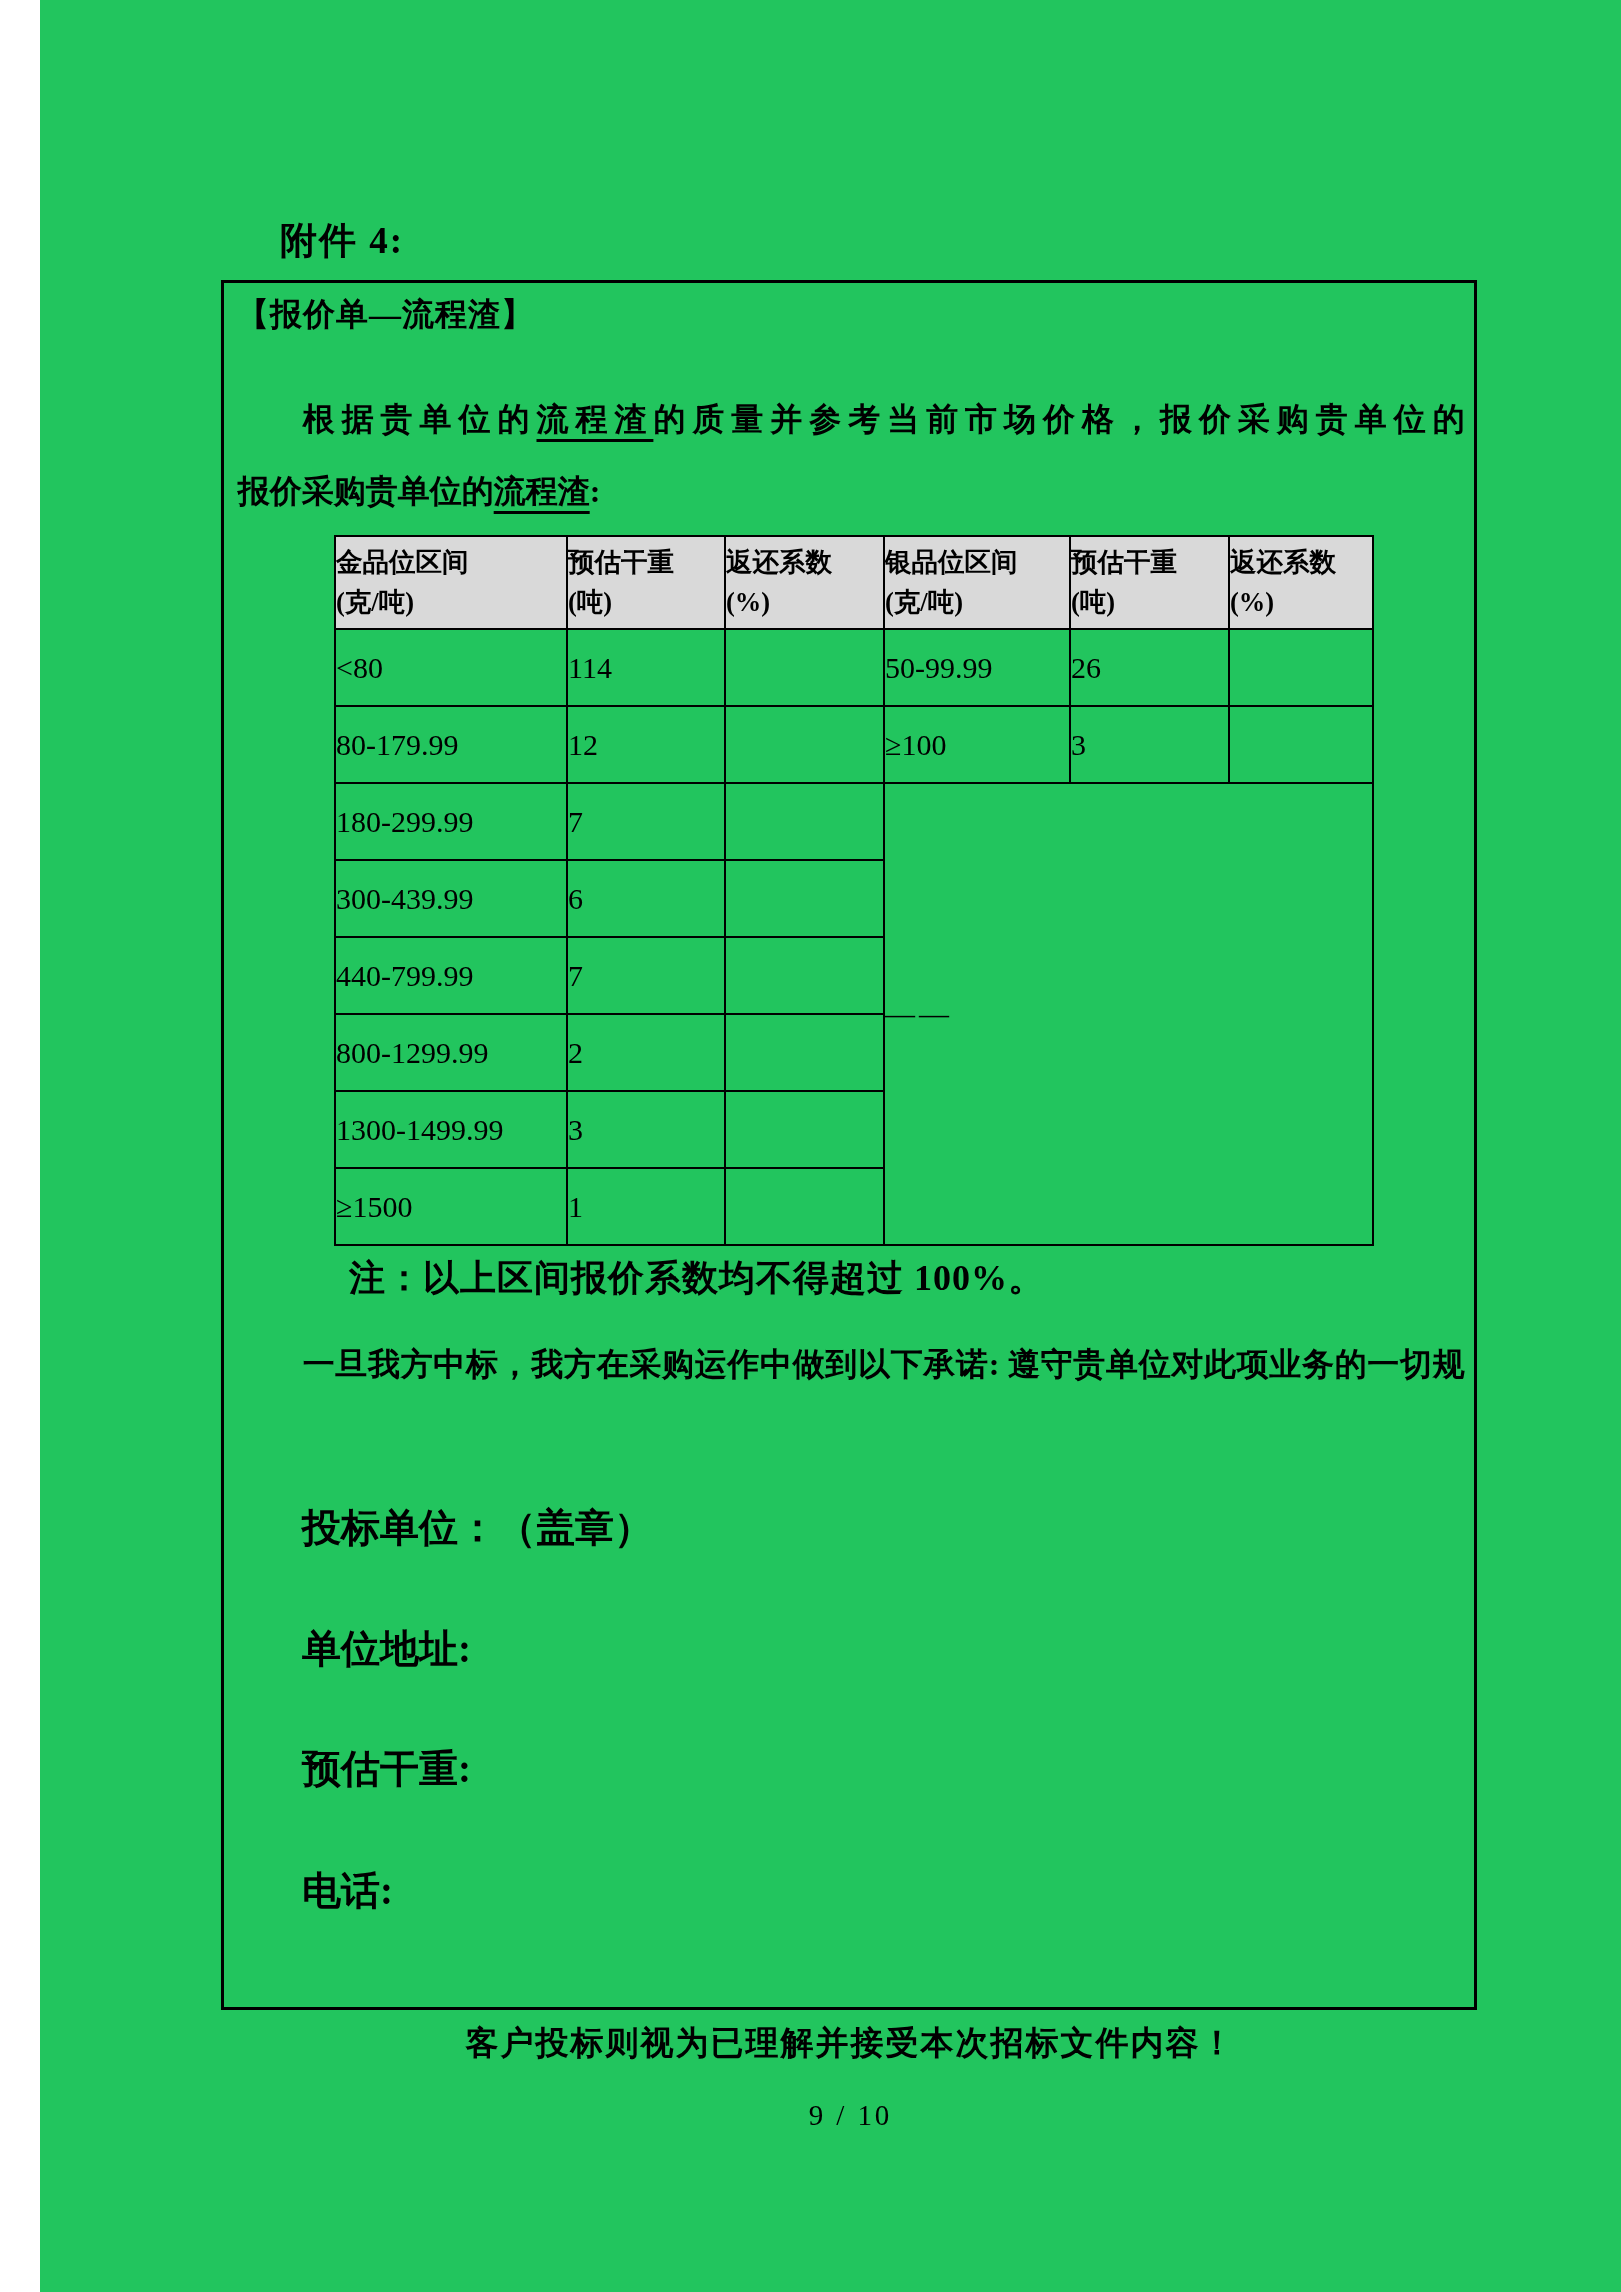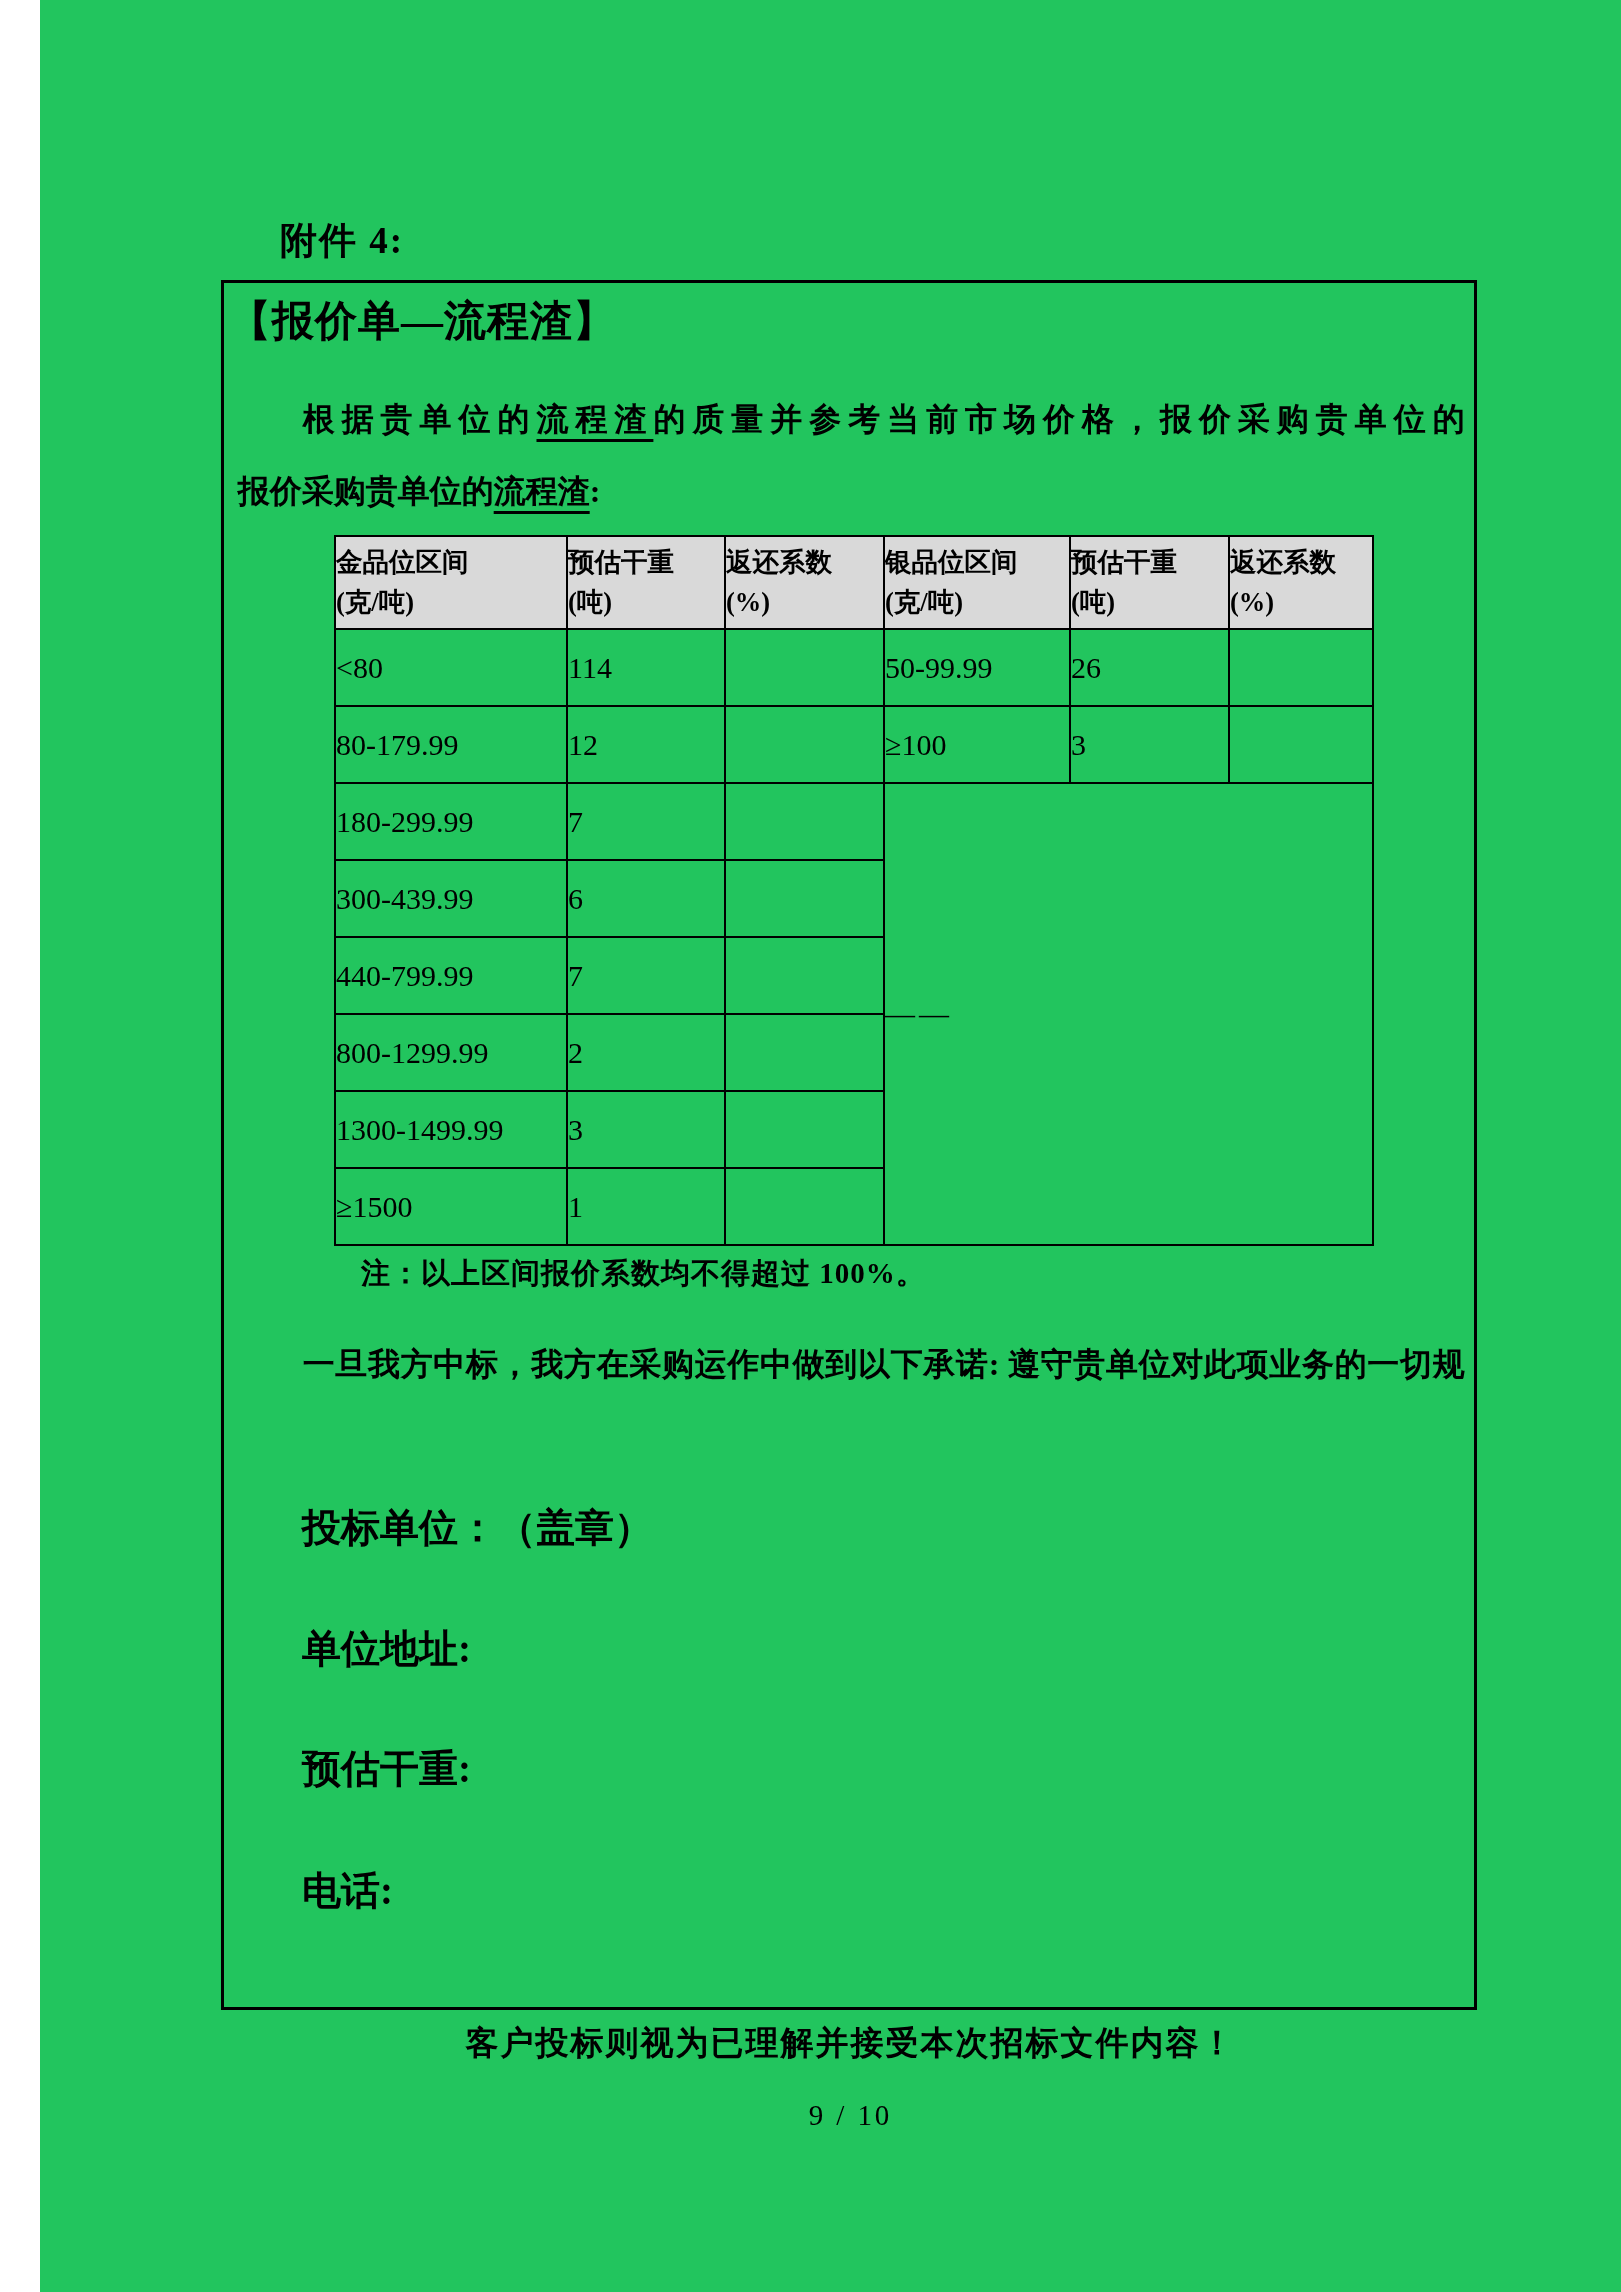--- a/index.html
+++ b/index.html
@@ -11,22 +11,22 @@
   }
   .attachment {
     position:absolute; left:240px; top:216px;
     font-size:37px; font-weight:700; letter-spacing:2px;
   }
   .qbox {
     position:absolute; left:181px; top:280px;
     width:1250px; height:1724px; border:3.9px solid #000;
   }
   .qtitle {
-    position:absolute; left:5px; top:9.8px;
-    font-size:42px; font-weight:700; letter-spacing:1px;
+    position:absolute; left:13px; top:9.8px;
+    font-size:32px; font-weight:700; letter-spacing:1px;
   }
   .para { position:absolute; left:13.7px; width:1227px;
           font-size:32px; font-weight:700; line-height:72px; }
   .para .jline { text-indent:65px; text-align:justify; text-align-last:justify; }
   .para1 { top:100px; }
   .para2 { top:1045px; }
   .u { text-decoration:underline; text-underline-offset:8.8px; text-decoration-thickness:2.9px; }
 
   .qtable {
     position:absolute; left:110px; top:252px; width:1038px;
@@ -38,22 +38,22 @@
   }
   .qtable thead th {
     background:#d9d9d9; font-size:26.5px; font-weight:700;
     height:91px; line-height:1.5; border-bottom:2.9px solid #000;
   }
   .qtable tbody td { height:75px; font-size:30px; font-weight:400; }
   .qtable tr.thickrow td { border-bottom:2.9px solid #000; }
   .qtable td.merged { border-left:2.9px solid #000; font-size:30px; letter-spacing:3.9px; }
 
   .note {
-    position:absolute; left:137px; top:971px;
-    font-size:29px; font-weight:700; letter-spacing:1px;
+    position:absolute; left:125px; top:971px;
+    font-size:36px; font-weight:700; letter-spacing:1px;
   }
   .sig { position:absolute; left:78px; font-size:39px; font-weight:700; }
   .sig-bidder { top:1218px; }
   .sig-address { top:1339px; }
   .sig-legal { top:1459px; }
   .sig-phone { top:1581px; }
 
   .footer-note {
     position:absolute; left:0; top:2021px; width:100%;
     text-align:center; font-size:33px; font-weight:700; letter-spacing:2px;

